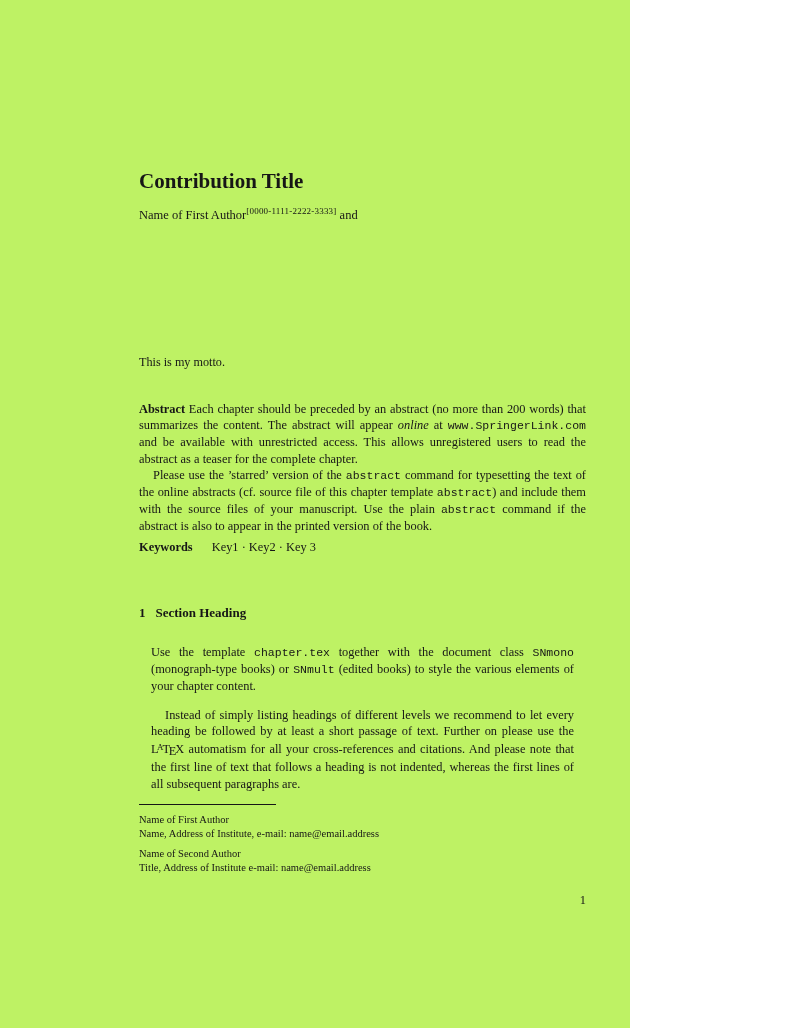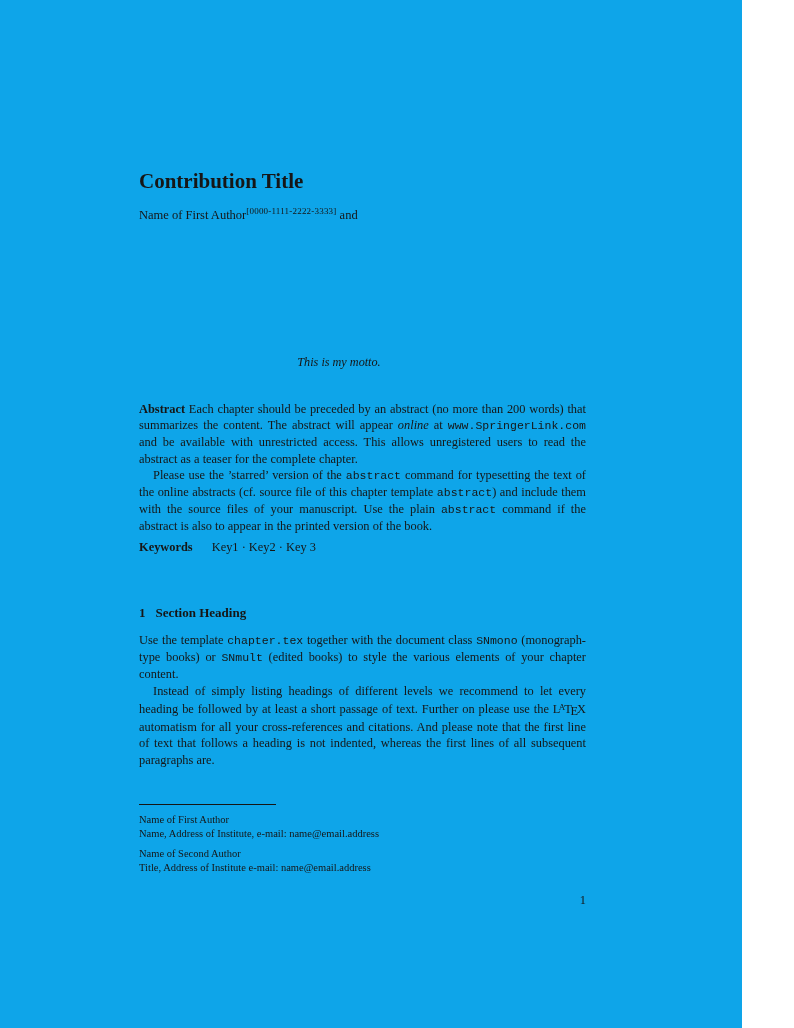--- a/index.html
+++ b/index.html
@@ -2,40 +2,40 @@
 <html><head>
 <meta charset="utf-8">
 <style>
   html, body {
     margin: 0;
     padding: 0;
     background: #ffffff;
   }
   .page {
     position: relative;
-    width: 742px;
+    width: 630px;
     height: 1028px;
-    background: #0ea5e9;
+    background: #bef264;
     font-family: "Liberation Serif", serif;
     color: #161616;
     overflow: hidden;
   }
   .abs { position: absolute; }
 
   .doc-title {
     left: 139px; top: 155px; width: 447px;
     font-size: 21px; font-weight: 700; line-height: 1.15;
   }
   .authors {
     left: 139px; top: 203px; width: 470px;
     font-size: 12.5px; line-height: 16.5px;
   }
   .motto {
     left: 139px; top: 355px; width: 400px;
-    font-size: 12.2px; font-style: italic; text-align: center;
+    font-size: 12.2px; 
   }
   .abstract {
     left: 139px; top: 401px; width: 447px;
     font-size: 12.4px; line-height: 16.2px; text-align: justify;
   }
   .abstract p { margin: 0; }
   .abstract p.indent { text-indent: 14px; }
   .keywords {
     left: 139px; top: 540px; width: 447px;
     font-size: 12.4px;
@@ -43,21 +43,21 @@
   .keywords .kw-label { font-weight: 700; margin-right: 19px; }
   .sec-heading {
     left: 139px; top: 605px; width: 447px;
     font-size: 13px; font-weight: 700;
   }
   .sec-heading .sec-num { margin-right: 10px; }
   .sec-body {
     left: 139px; top: 632px; width: 447px;
     font-size: 12.4px; line-height: 16.2px; text-align: justify;
   }
-  .sec-body p { margin: 0; }
+  .sec-body p { margin: 12px; }
   .sec-body p.indent { text-indent: 14px; }
 
   .footnote-block {
     left: 139px; top: 804px; width: 447px;
     font-size: 10.5px; line-height: 13.6px;
   }
   .footnote-rule {
     width: 137px; height: 0;
     border-top: 1px solid #161616;
     margin: 0 0 8px 0;

